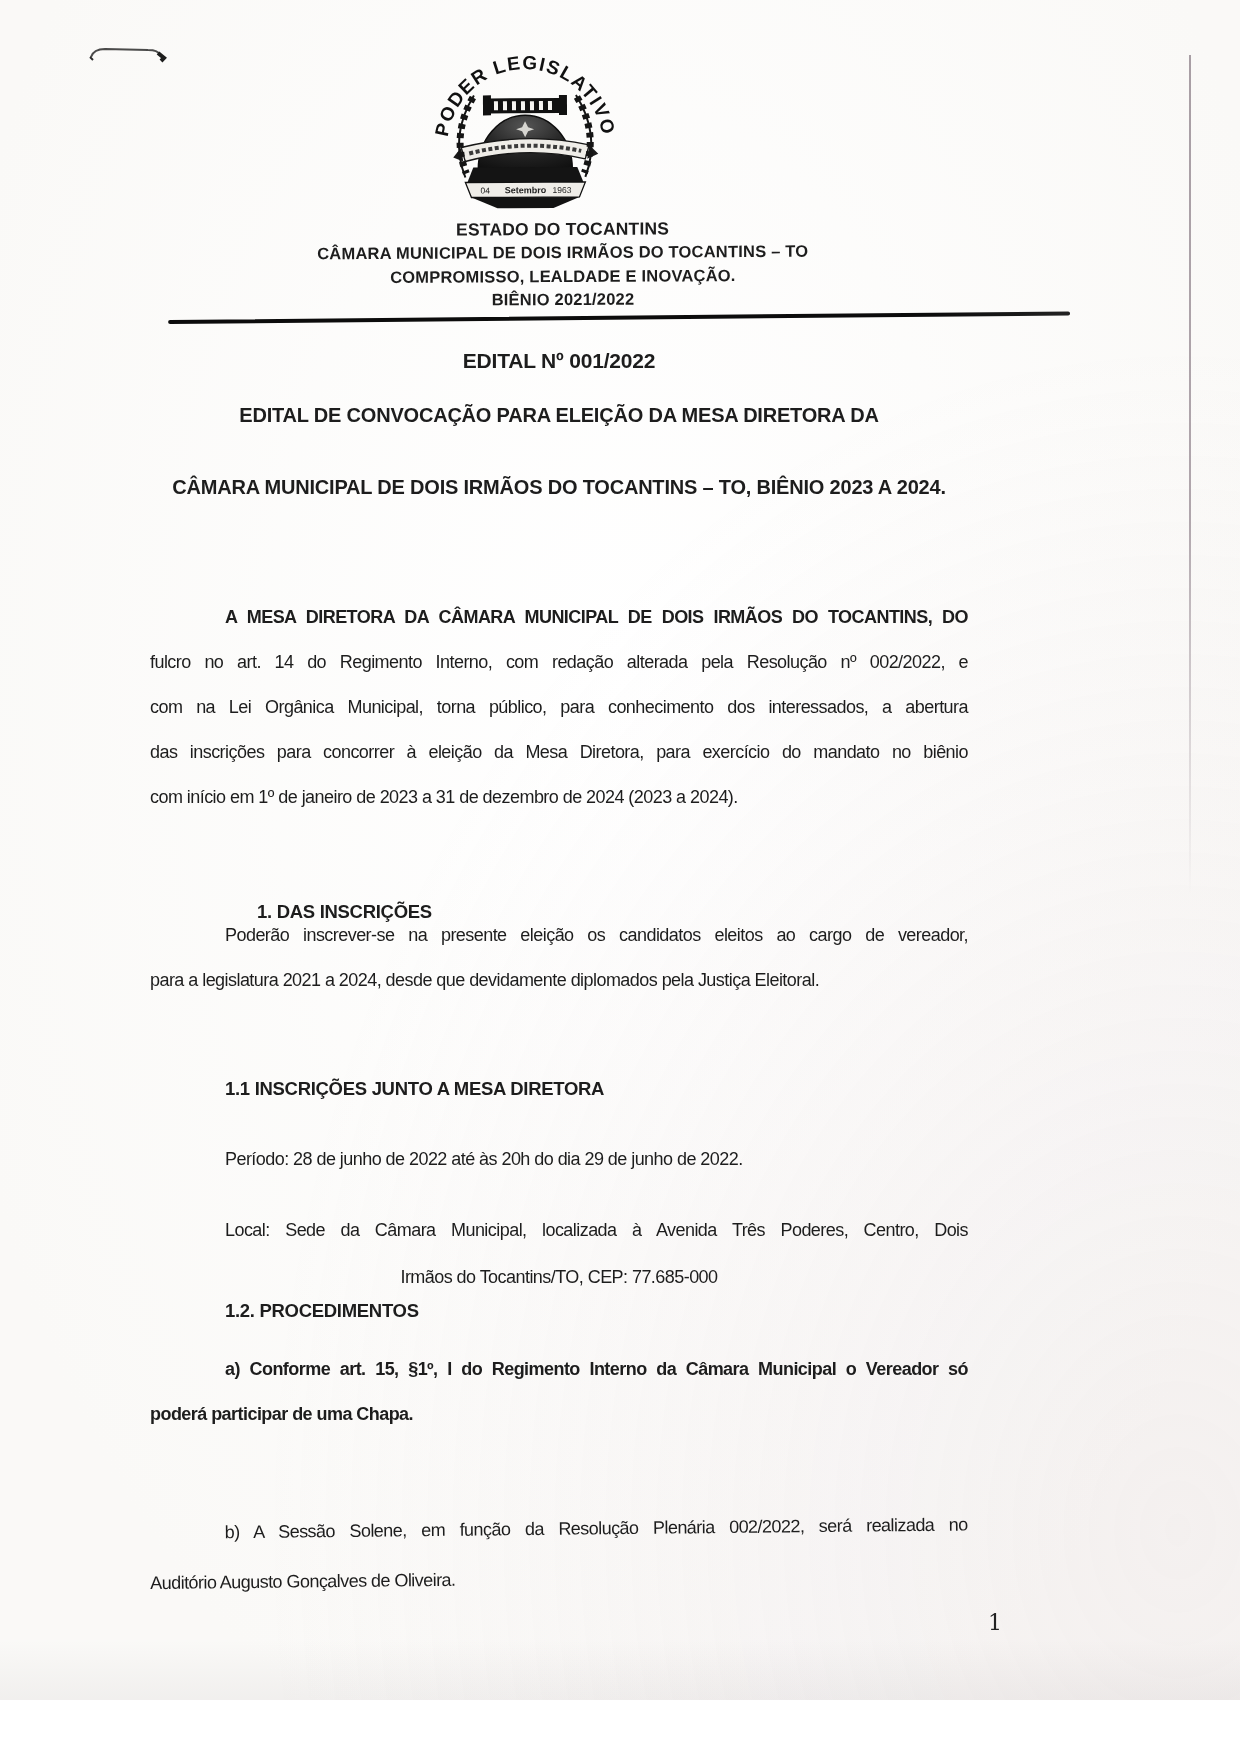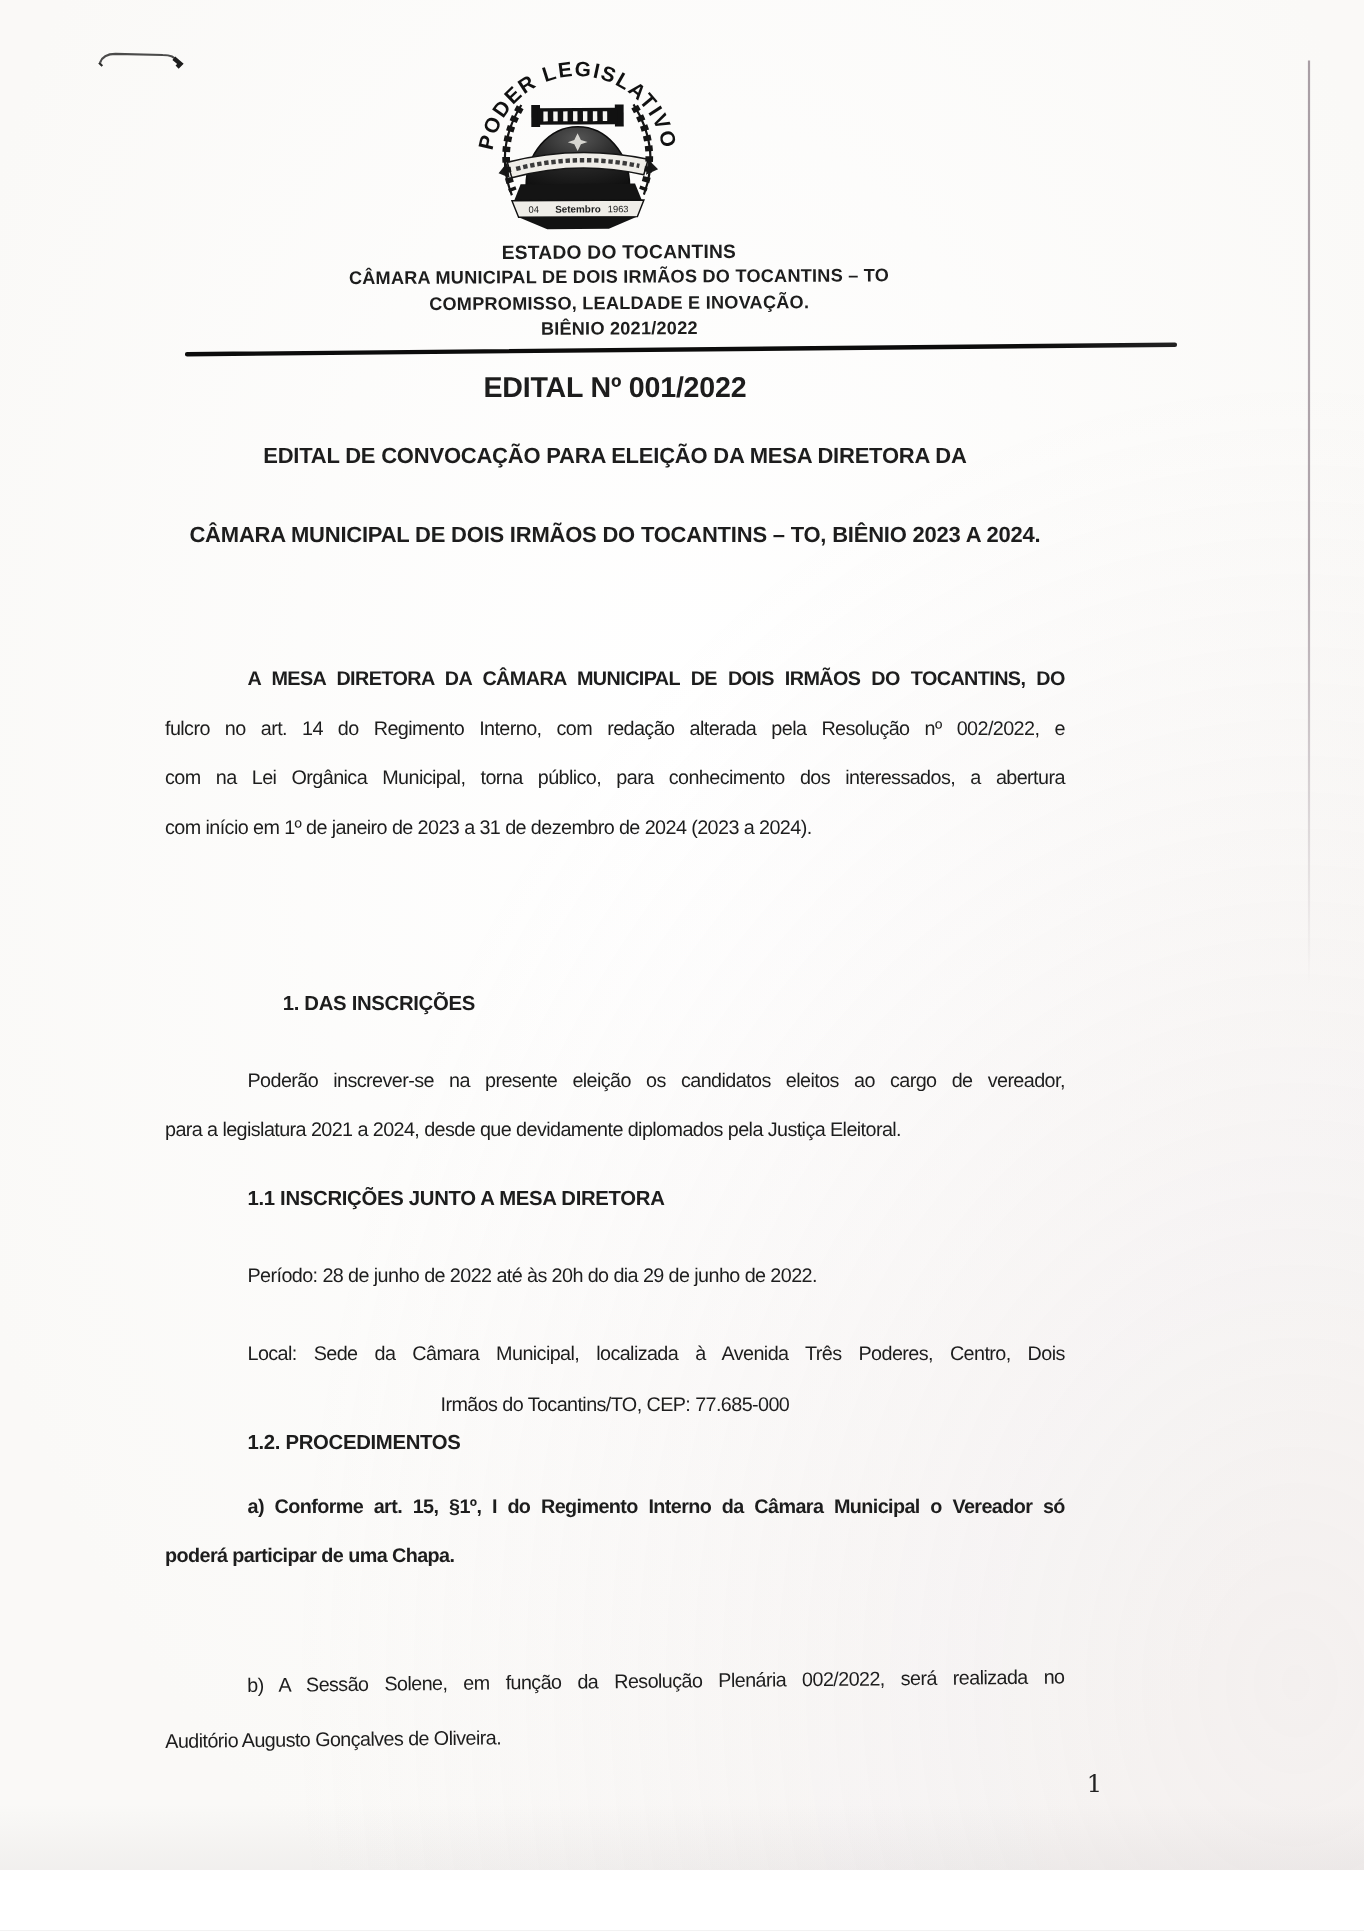--- a/index.html
+++ b/index.html
@@ -39,32 +39,32 @@
   .lh3{top:267px;font-size:16.5px;}
   .lh4{top:290px;font-size:16.5px;}
   .rule{
     position:absolute;left:5px;top:316px;width:902px;height:4px;
     background:linear-gradient(90deg,#0c0c0c 85%,#222);border-radius:2px;
     transform:rotate(-0.25deg);
   }
   
   .content{position:absolute;left:150px;top:0;width:818px;font-size:18px;letter-spacing:-0.55px;}
   .center{position:absolute;left:0;width:818px;text-align:center;font-weight:bold;font-size:20px;letter-spacing:-0.2px;white-space:nowrap;}
-  .edital-no{top:337px;font-size:26px;}
+  .edital-no{top:349px;font-size:21px;}
   .title1{top:404px;}
   .title2{top:476px;}
   .para{position:absolute;left:0;width:818px;}
   .jline{display:block;height:45px;line-height:45px;text-align:justify;text-align-last:justify;white-space:nowrap;overflow:visible;}
   .nline{display:block;height:45px;line-height:45px;white-space:nowrap;}
   .ind{padding-left:75px;}
   .b{font-weight:bold;}
   .heading{position:absolute;left:75px;font-weight:bold;font-size:18.5px;letter-spacing:-0.3px;white-space:nowrap;}
   .p1{top:595px;}
   .h1{top:901px;margin-left:32px;}
-  .p2{top:960px;}
+  .p2{top:913px;}
   .h2{top:1078px;}
   .p3{top:1137px;}
   .p4{top:1207px;}
   .p4 .jline,.p4 .nline{height:47px;line-height:47px;text-align:center;}
   .h3{top:1300px;}
   .p5{top:1347px;font-weight:bold;}
   .p6{top:1508px;transform:rotate(-0.6deg);transform-origin:0 50%;}
   .p6 .jline,.p6 .nline{height:50px;line-height:50px;}
   .pageno{
     position:absolute;left:988px;top:1610px;font-family:"DejaVu Serif","Liberation Serif",serif;
@@ -153,20 +153,21 @@
 
     <div class="content">
       <div class="center edital-no">EDITAL Nº 001/2022</div>
       <div class="center title1">EDITAL DE CONVOCAÇÃO PARA ELEIÇÃO DA MESA DIRETORA DA</div>
       <div class="center title2">CÂMARA MUNICIPAL DE DOIS IRMÃOS DO TOCANTINS – TO, BIÊNIO 2023 A 2024.</div>
 
       <div class="para p1">
         <span class="jline ind b">A MESA DIRETORA DA CÂMARA MUNICIPAL DE DOIS IRMÃOS DO TOCANTINS, DO</span>
         <span class="jline">fulcro no art. 14 do Regimento Interno, com redação alterada pela Resolução nº 002/2022, e</span>
         <span class="jline">com na Lei Orgânica Municipal, torna público, para conhecimento dos interessados, a abertura</span>
+        <span class="jline">das inscrições para concorrer à eleição da Mesa Diretora, para exercício do mandato no biênio</span>
         <span class="nline">com início em 1º de janeiro de 2023 a 31 de dezembro de 2024 (2023 a 2024).</span>
       </div>
 
       <div class="heading h1">1. DAS INSCRIÇÕES</div>
 
       <div class="para p2">
         <span class="jline ind">Poderão inscrever-se na presente eleição os candidatos eleitos ao cargo de vereador,</span>
         <span class="nline">para a legislatura 2021 a 2024, desde que devidamente diplomados pela Justiça Eleitoral.</span>
       </div>
 

